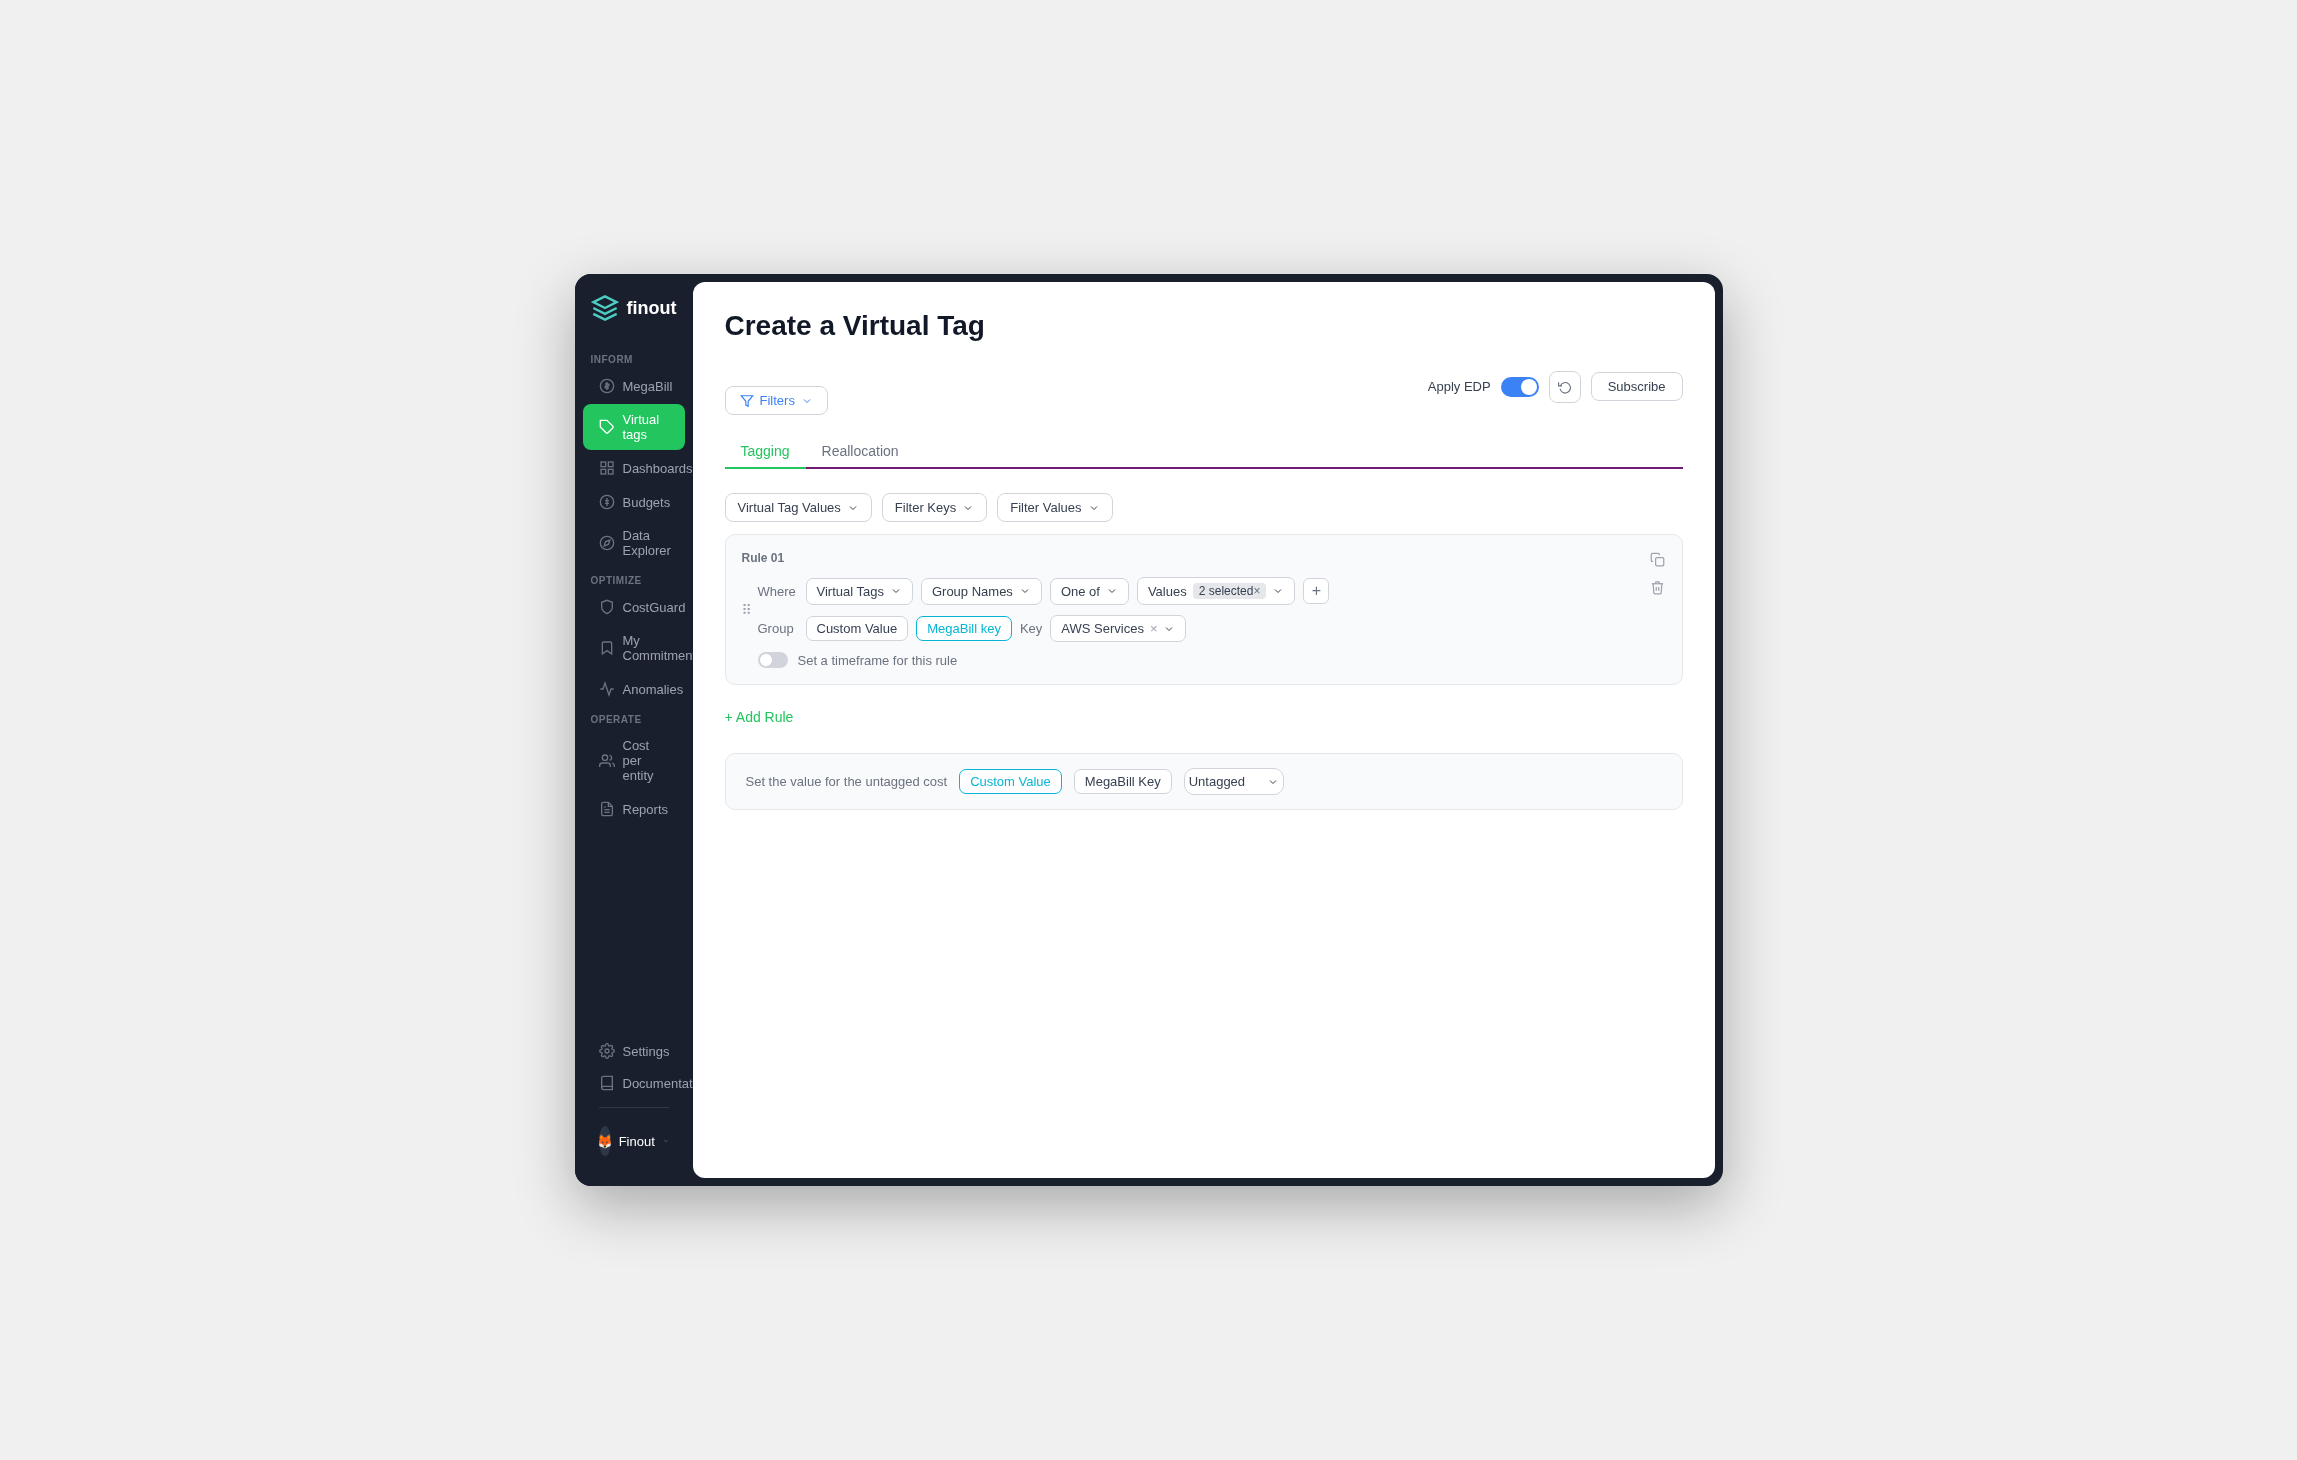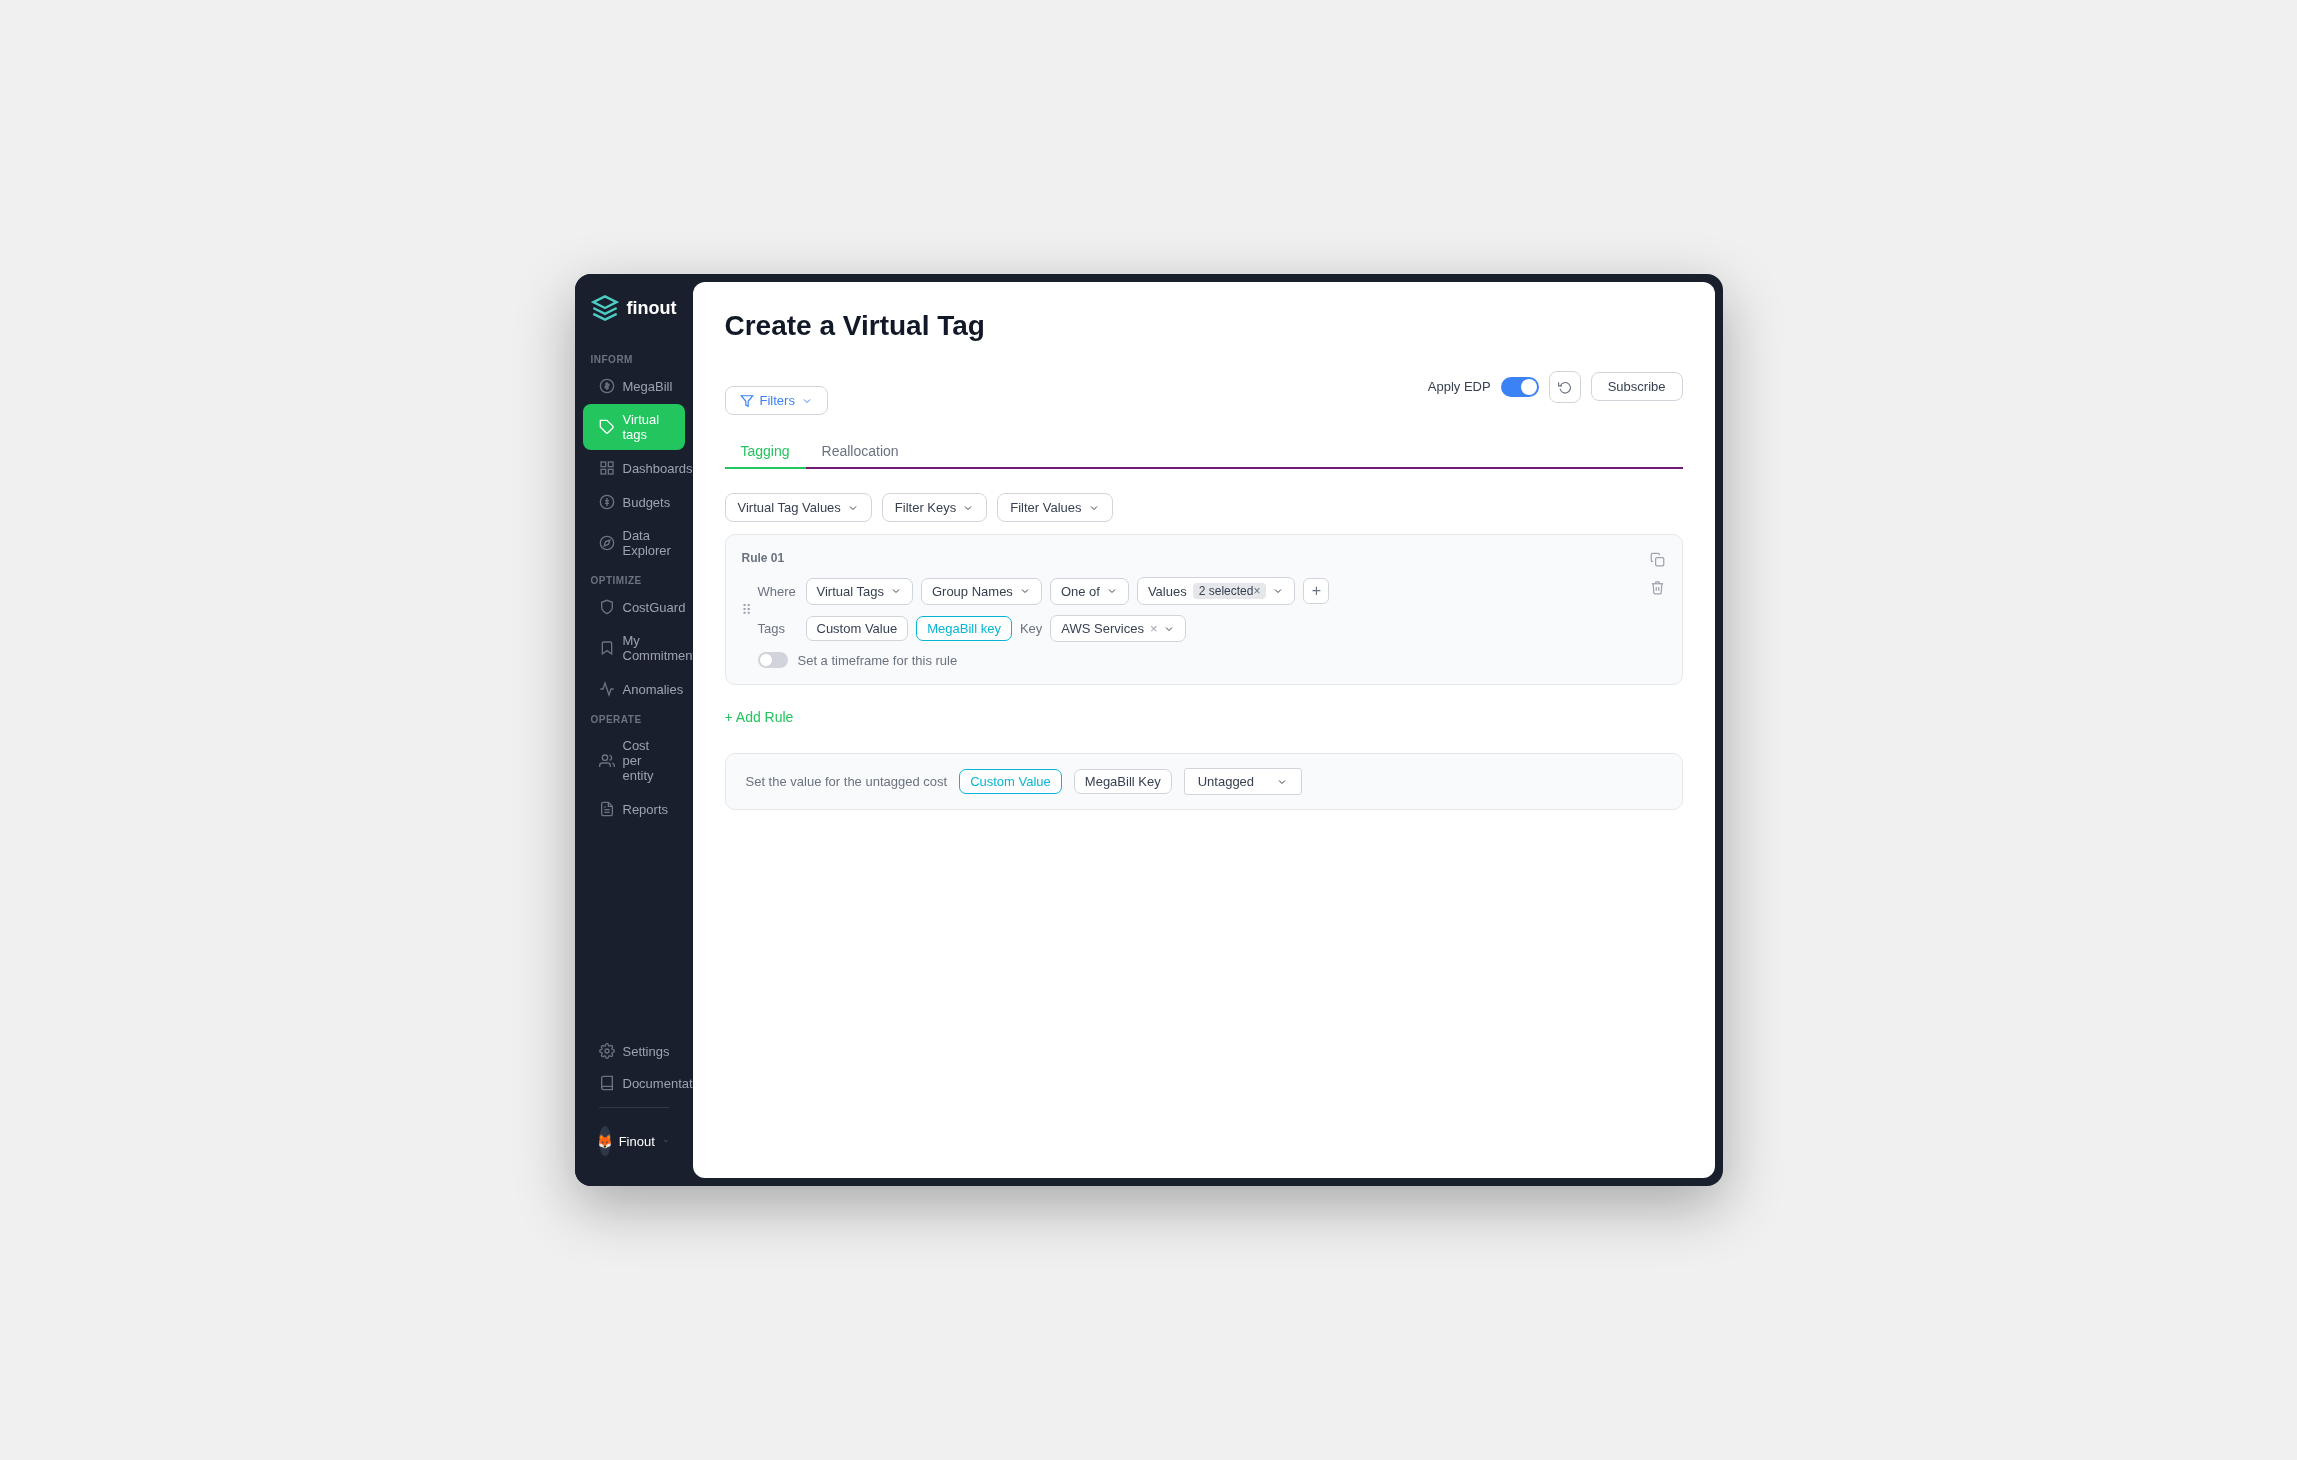--- a/index.html
+++ b/index.html
@@ -462,23 +462,23 @@
 
     .untagged-label {
       font-size: 13px;
       color: #6b7280;
     }
 
     .untagged-dropdown {
       display: flex;
       align-items: center;
       gap: 22px;
-      padding: 5px 13px;
-      border: 1.5px solid #d1d5db;
-      border-radius: 3px;
+      padding: 5px 4px;
+      border: 1.5px solid #d1d5db;
+      border-radius: 10px;
       background: white;
       cursor: pointer;
       font-size: 13px;
       color: #374151;
     }
   </style>
 </head>
 <body>
 
 <div class="app-container">
@@ -709,21 +709,21 @@
             </div>
             <svg style="width:12px;height:12px" viewBox="0 0 24 24" fill="none" stroke="currentColor" stroke-width="2">
               <polyline points="6,9 12,15 18,9"></polyline>
             </svg>
           </div>
 
           <button class="add-btn">+</button>
         </div>
 
         <div class="rule-row">
-          <span class="rule-row-label">Tags</span>
+          <span class="rule-row-label">Group</span>
 
           <div class="rule-chip chip-outlined">
             <span>Custom Value</span>
           </div>
 
           <div class="rule-chip chip-selected">
             <span>MegaBill key</span>
           </div>
 
           <span style="font-size:13px;color:#6b7280">Key</span>

